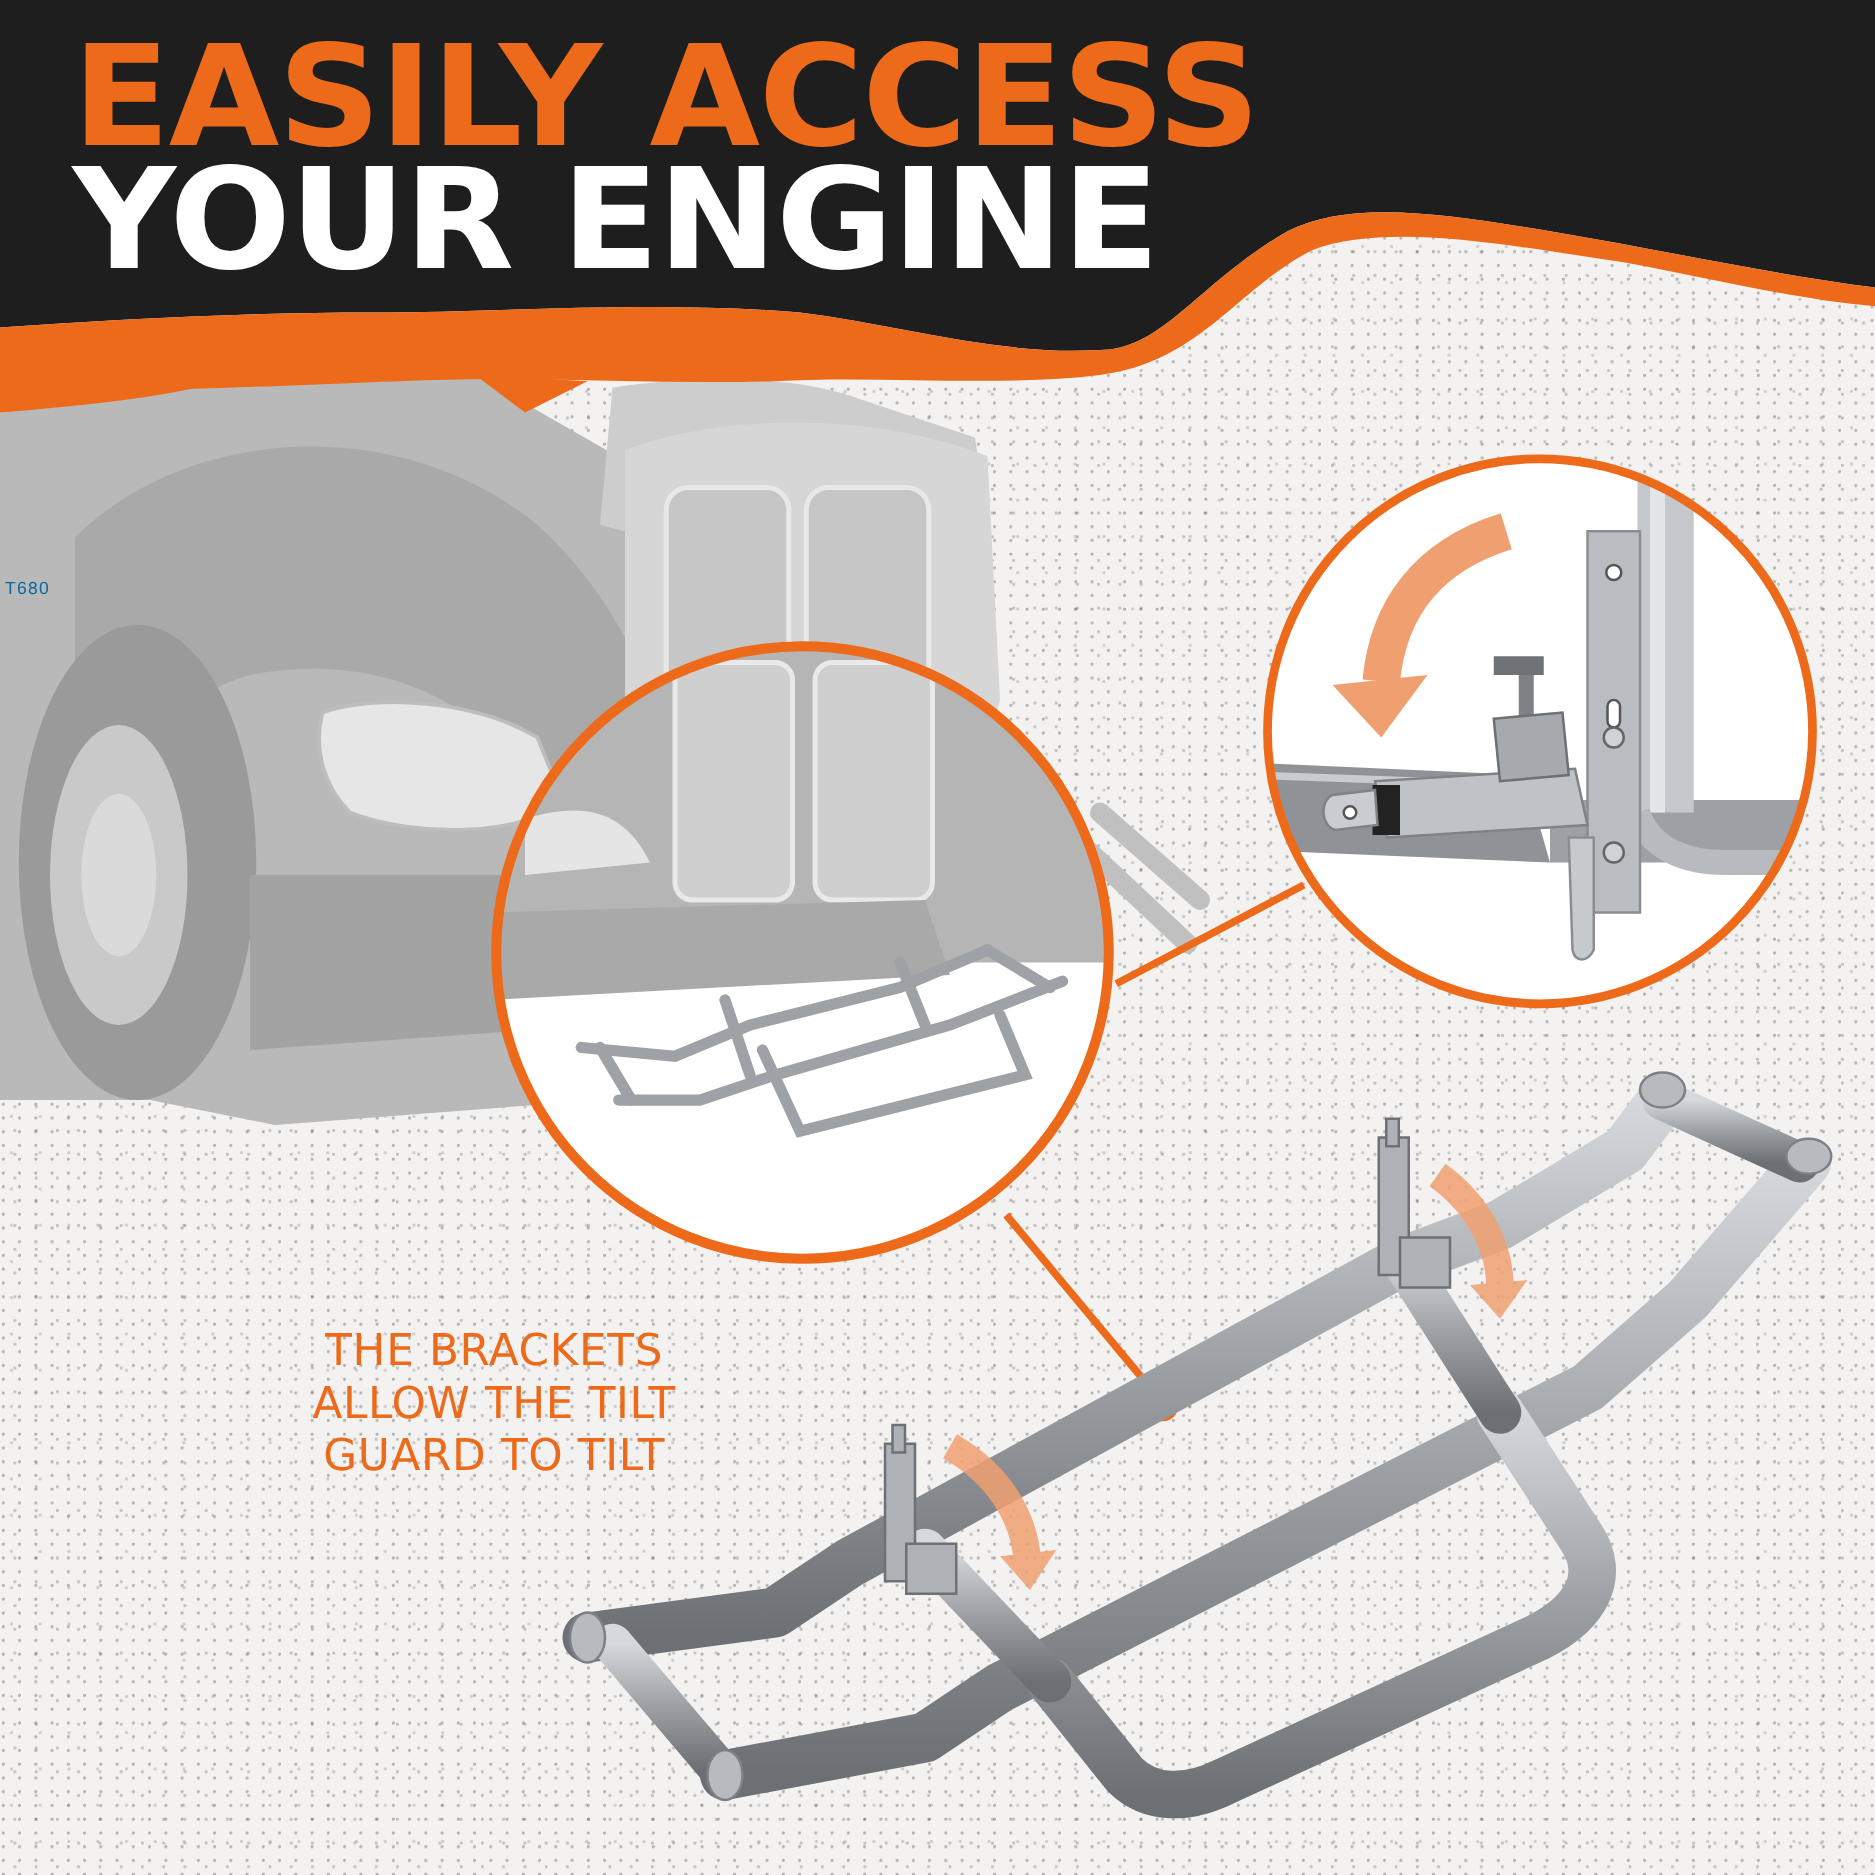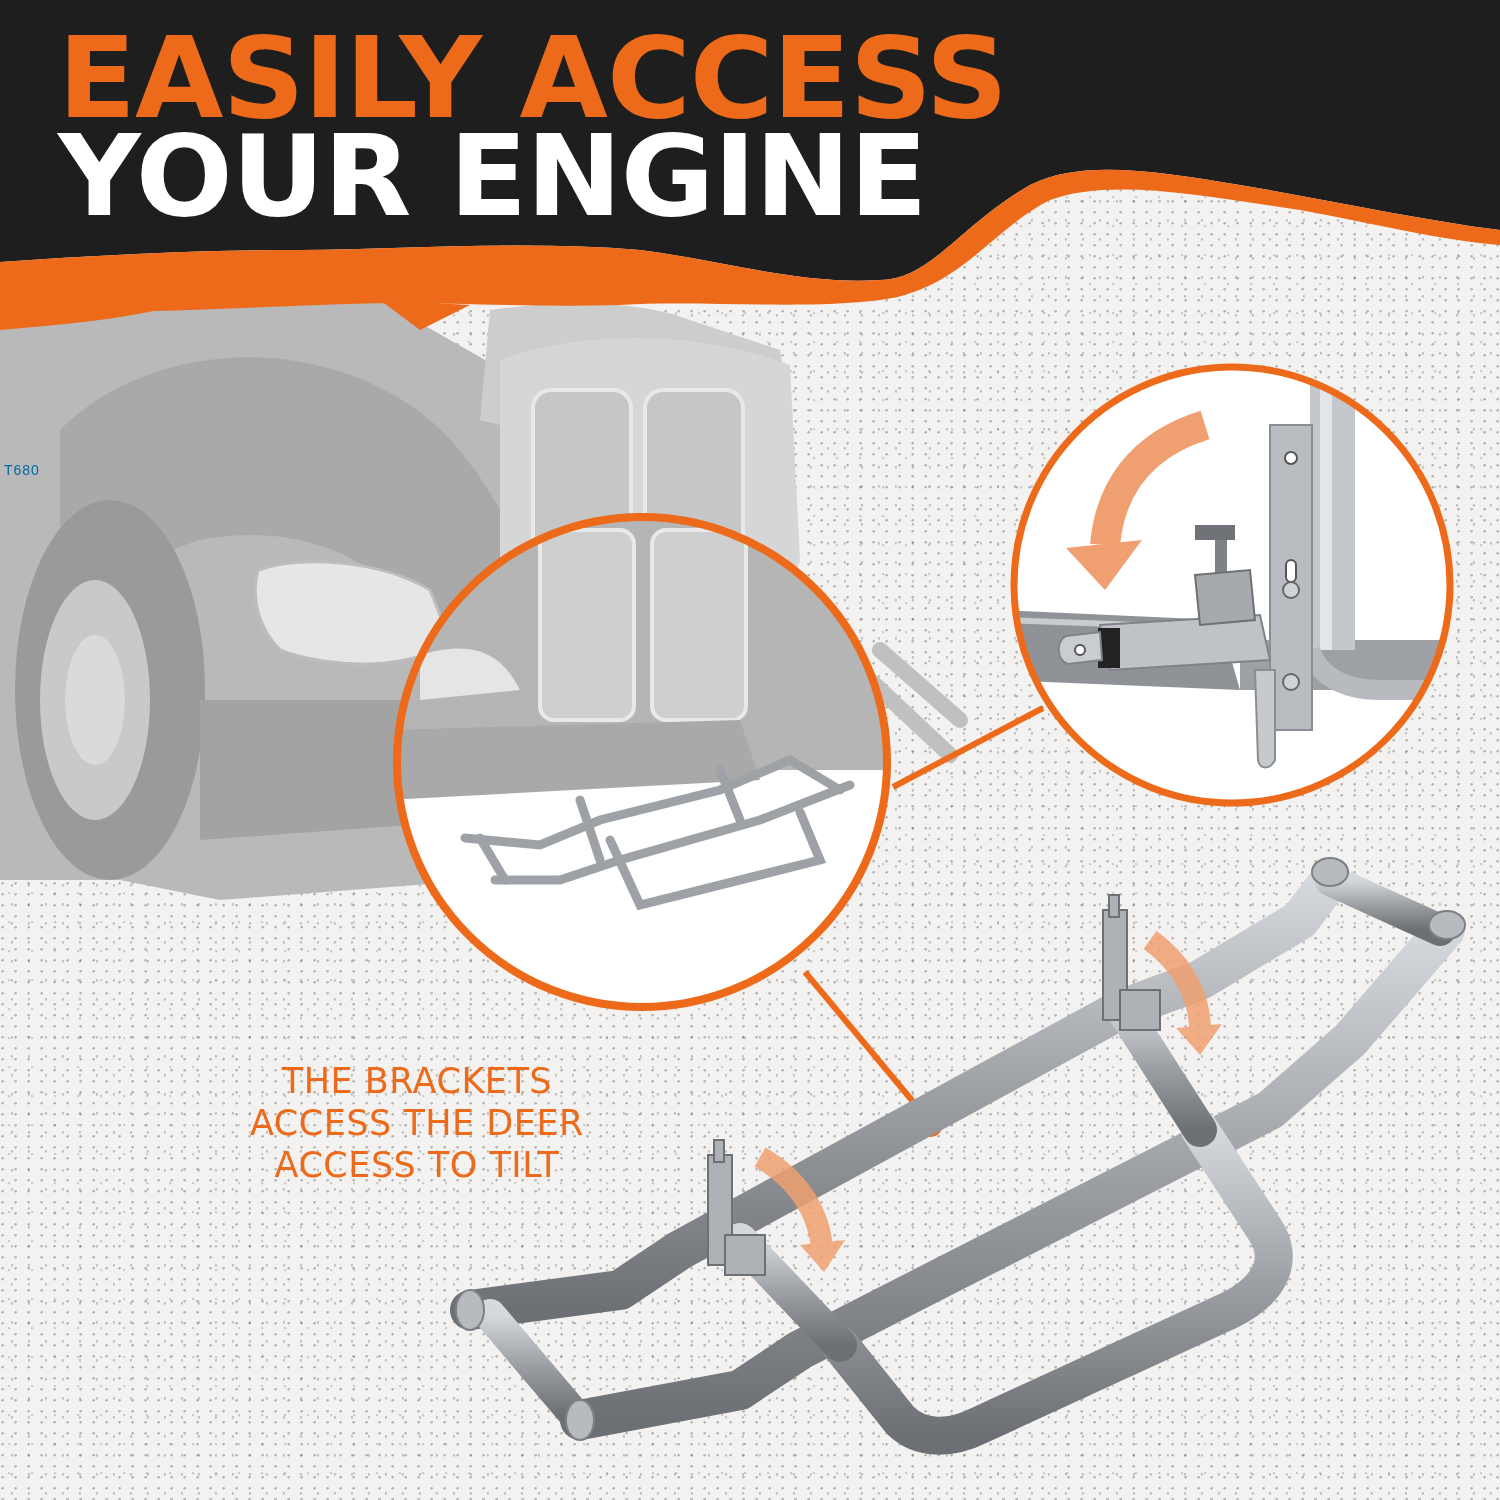--- a/index.html
+++ b/index.html
@@ -171,17 +171,17 @@
       <path d="M800 1245 L824 1272 L845 1240 Z" fill="#f0a070"></path>
     </g>
     <g opacity="0.85">
       <path d="M1150 940 C1185 965 1200 1000 1200 1030" stroke="#f0a070" stroke-width="22" fill="none"></path>
       <path d="M1176 1028 L1200 1055 L1222 1024 Z" fill="#f0a070"></path>
     </g>
   </svg>
 
   <div class="callout" style="color:#ec6a1a;">
     <div>THE BRACKETS</div>
-    <div>ACCESS THE DEER</div>
-    <div>ACCESS TO TILT</div>
+    <div>ALLOW THE TILT</div>
+    <div>GUARD TO TILT</div>
   </div>
 
 </div>
 
 </body></html>

